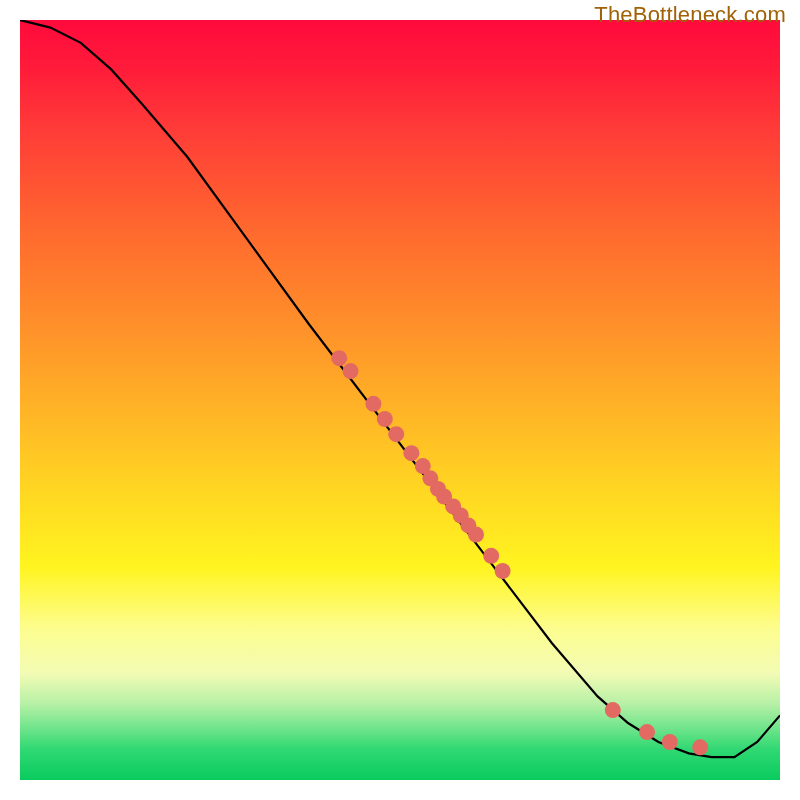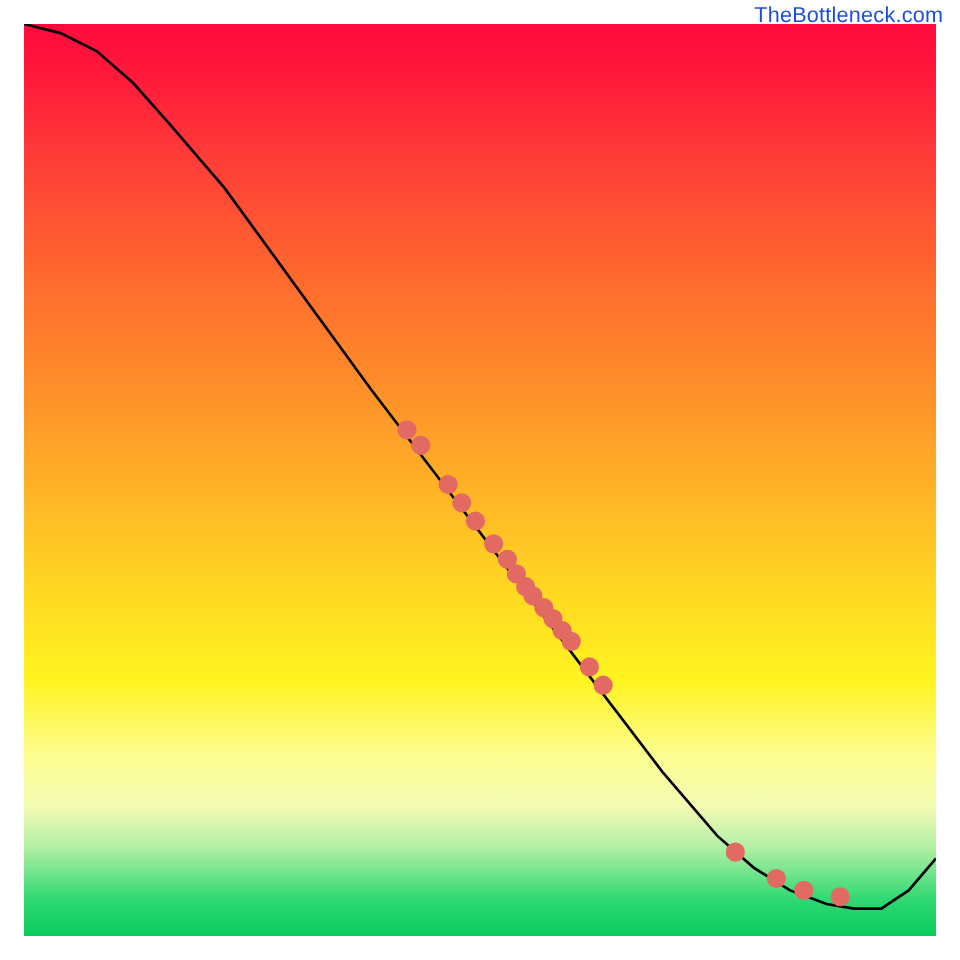--- a/index.html
+++ b/index.html
@@ -45,22 +45,22 @@
   .frame {
     position: absolute;
     inset: 0;
     background: #ffffff;
   }
   
   .watermark {
     position: absolute;
     top: 2px;
     right: 14px;
-    color: #1d4ed8;
-    font-size: 18px;
+    color: #a16207;
+    font-size: 22px;
     font-weight: 400;
     letter-spacing: 0.2px;
     z-index: 3;
   }
   svg.overlay {
     position: absolute;
     left: 20px;
     top: 20px;
     width: 760px;
     height: 760px;

